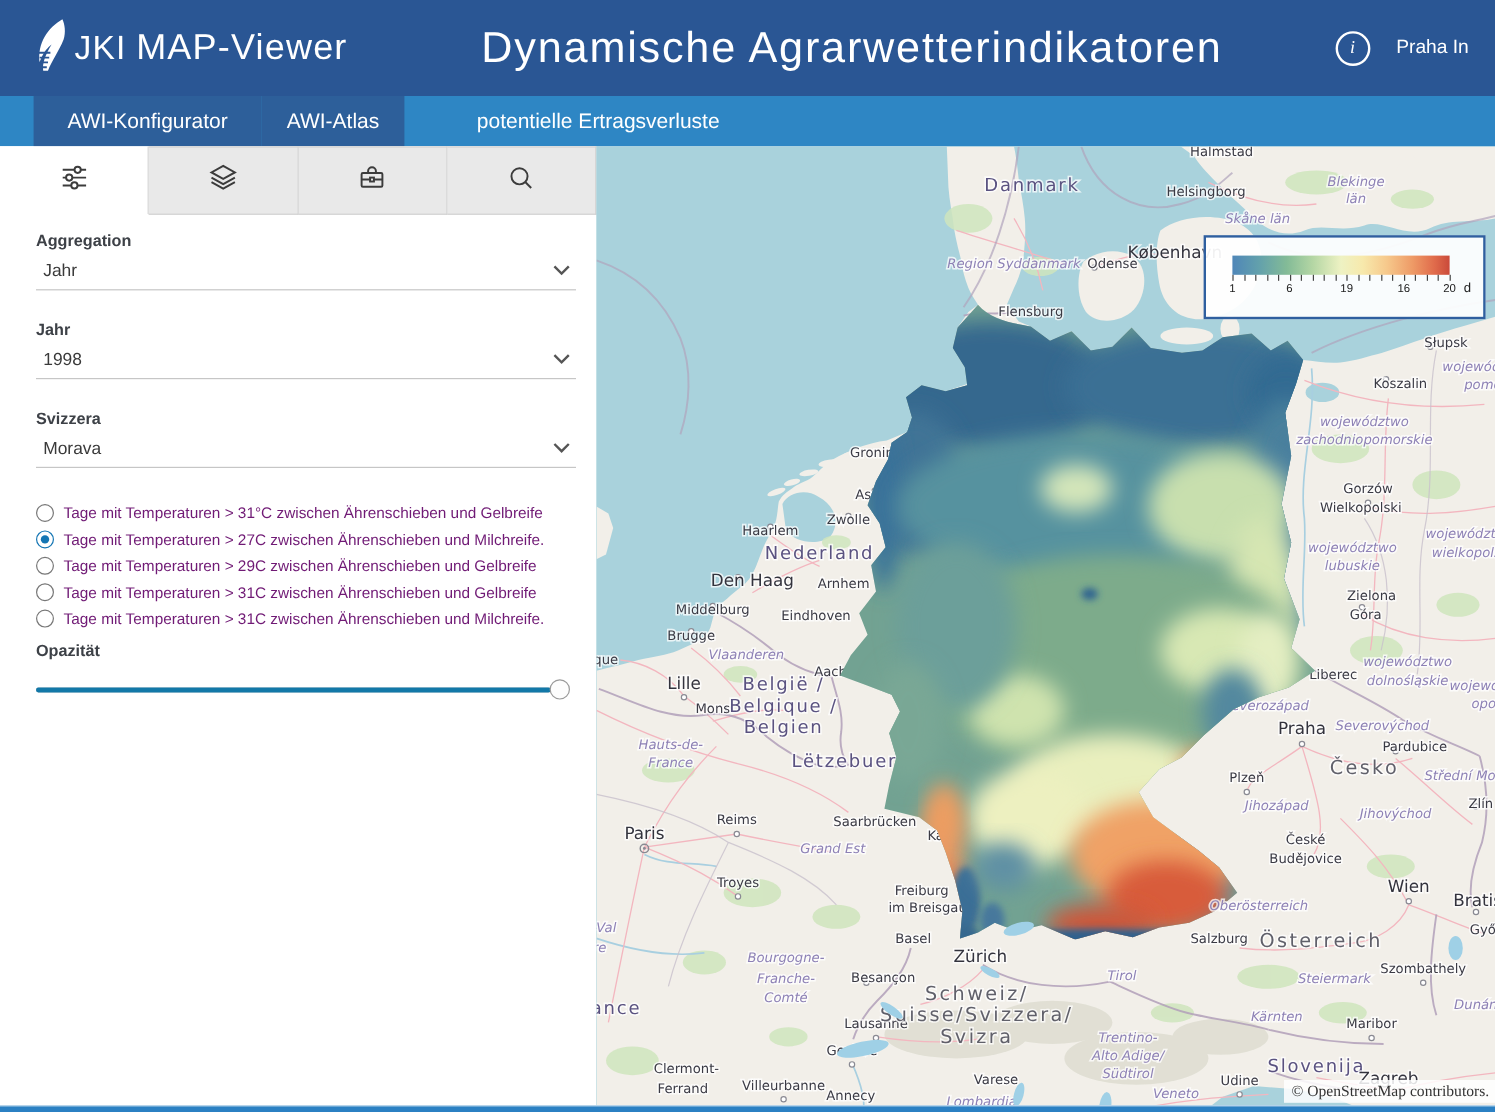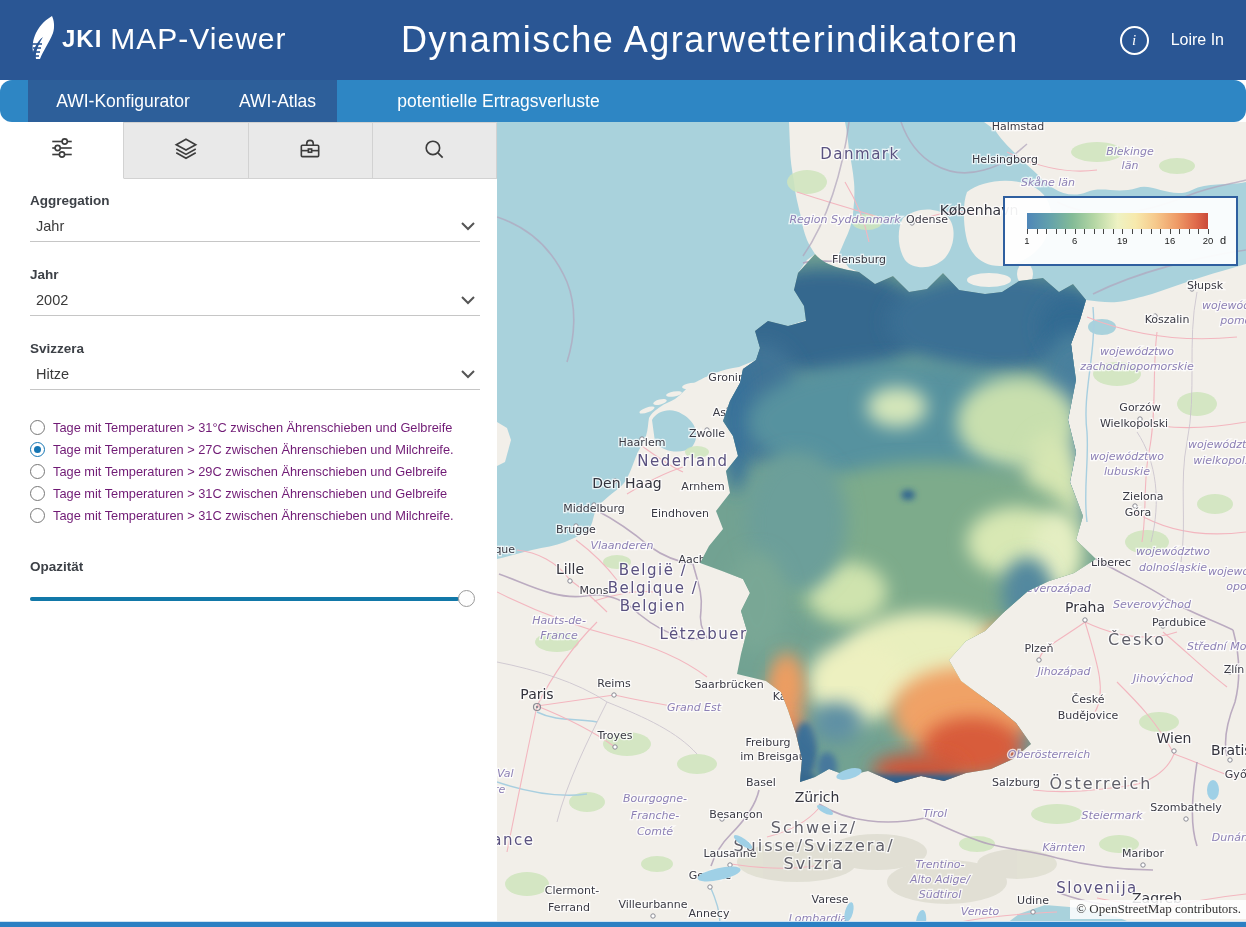--- a/index.html
+++ b/index.html
@@ -1,30 +1,30 @@
 <!DOCTYPE html>
 <html><head>
 <meta charset="utf-8">
 <style>
   html,body{margin:0;padding:0;width:1246px;height:927px;overflow:hidden;
     font-family:"Liberation Sans",sans-serif;background:#fff;}
   
   #app-header{position:absolute;left:0;top:0;width:1246px;height:80px;background:#2a5694;color:#fff;}
   .logo-wrap{position:absolute;left:26px;top:14px;display:flex;align-items:center;gap:2px;}
-  .logo-jki{font-size:24px;font-weight:700;letter-spacing:1px;}
+  .logo-jki{font-size:28px;font-weight:400;letter-spacing:1px;}
   .logo-app{font-size:30px;font-weight:300;letter-spacing:1px;margin-left:6px;}
   #page-title{position:absolute;left:710px;top:40px;transform:translate(-50%,-50%);
     font-size:36px;font-weight:300;letter-spacing:1.5px;white-space:nowrap;}
   .header-right{position:absolute;right:22px;top:0;height:80px;display:flex;align-items:center;gap:22px;}
   .info-circle{width:25px;height:25px;border:2px solid #fff;border-radius:50%;display:flex;
     align-items:center;justify-content:center;font-family:"Liberation Serif",serif;
     font-style:italic;font-size:15px;cursor:pointer;}
   .signin{font-size:16px;cursor:pointer;}
   
-  #nav-tabs{position:absolute;left:0;top:80px;width:1246px;height:42px;background:#2e86c4;display:flex;padding-left:28px;box-sizing:border-box;border-radius:12px;}
+  #nav-tabs{position:absolute;left:0;top:80px;width:1246px;height:42px;background:#2e86c4;display:flex;padding-left:28px;box-sizing:border-box;}
   .nav-tab{height:42px;line-height:42px;text-align:center;color:#fff;font-size:17.5px;cursor:pointer;}
   .nav-tab.dark{background:#2d5f9a;}
   .t0{width:190px;} .t1{width:323px;} .t2{width:119px;}
   
   #sidebar{position:absolute;left:0;top:122px;width:497px;height:799px;background:#fff;}
   #tool-tabs{display:flex;height:57px;}
   .tool-tab{flex:1;display:flex;align-items:center;justify-content:center;background:#e9e9e9;
     border:1px solid #d2d2d2;border-left:none;box-sizing:border-box;cursor:pointer;}
   .tool-tab:first-child{border-left:none;}
   .tool-tab.active{background:#fff;border-top:none;border-bottom-color:#fff;border-left:none;}
@@ -37,21 +37,21 @@
   .f-value{font-size:14.5px;color:#3a3a3a;}
   .chev svg{stroke:#555;fill:none;stroke-width:2;}
   #radio-list{list-style:none;margin:30px 0 0 0;padding:0;}
   #radio-list li{display:flex;align-items:center;margin-bottom:7px;cursor:pointer;}
   .rb{width:13px;height:13px;border-radius:50%;border:1.5px solid #777;margin-right:8px;
     flex:0 0 auto;position:relative;background:#fff;}
   li.checked .rb{border-color:#1576b4;}
   li.checked .rb::after{content:"";position:absolute;left:3px;top:3px;width:7px;height:7px;
     border-radius:50%;background:#1576b4;}
   .rb-label{font-size:12.8px;color:#701a75;white-space:nowrap;}
-  #opacity-block{margin-top:36px;}
+  #opacity-block{margin-top:12px;}
   #slider{position:relative;height:18px;margin-top:16px;}
   #slider .track{position:absolute;left:0;right:8px;top:7px;height:4px;background:#c9c9c9;border-radius:2px;}
   #slider .fill{position:absolute;left:0;top:7px;height:4px;background:#1278a8;border-radius:2px;}
   #slider .thumb{position:absolute;top:0;width:17px;height:17px;border-radius:50%;background:#fdfdfd;
     border:1.5px solid #9a9a9a;box-sizing:border-box;cursor:pointer;}
   
   #map{position:absolute;left:497px;top:122px;width:749px;height:805px;background:#a9d2dc;overflow:hidden;}
   #map svg text{font-family:"DejaVu Sans",sans-serif;paint-order:stroke;stroke:#ffffff;
     stroke-width:2.6px;stroke-opacity:.75;}
   text.city{font-size:11px;fill:#3a3a44;}
@@ -90,21 +90,21 @@
             <line x1="9" y1="42" x2="13" y2="42"></line>
         </g>
       </svg>
     </span>
     <span class="logo-jki">JKI</span>
     <span class="logo-app">MAP-Viewer</span>
   </div>
   <div id="page-title">Dynamische Agrarwetterindikatoren</div>
   <div class="header-right">
     <div class="info-circle">i</div>
-    <div class="signin">Loire In</div>
+    <div class="signin">Praha In</div>
   </div>
 </div>
 
 <div id="nav-tabs">
   <div class="nav-tab dark t0">AWI-Konfigurator</div>
   <div class="nav-tab dark t2">AWI-Atlas</div>
   <div class="nav-tab t1">potentielle Ertragsverluste</div>
 </div>
 
 <div id="sidebar">
@@ -154,31 +154,31 @@
         <span class="f-value">Jahr</span>
         <span class="chev">
           <svg width="16" height="10" viewBox="0 0 16 10">
               <path d="M2 2 L8 8 L14 2"></path>
             </svg></span>
       </div>
     </div>
     <div class="field">
       <div class="f-label">Jahr</div>
       <div class="f-row">
-        <span class="f-value">2002</span>
+        <span class="f-value">1998</span>
         <span class="chev">
           <svg width="16" height="10" viewBox="0 0 16 10">
               <path d="M2 2 L8 8 L14 2"></path>
             </svg></span>
       </div>
     </div>
     <div class="field">
       <div class="f-label">Svizzera</div>
       <div class="f-row">
-        <span class="f-value">Hitze</span>
+        <span class="f-value">Morava</span>
         <span class="chev">
           <svg width="16" height="10" viewBox="0 0 16 10">
               <path d="M2 2 L8 8 L14 2"></path>
             </svg></span>
       </div>
     </div>
 
     <ul id="radio-list">
       <li>
           <span class="rb"></span>

